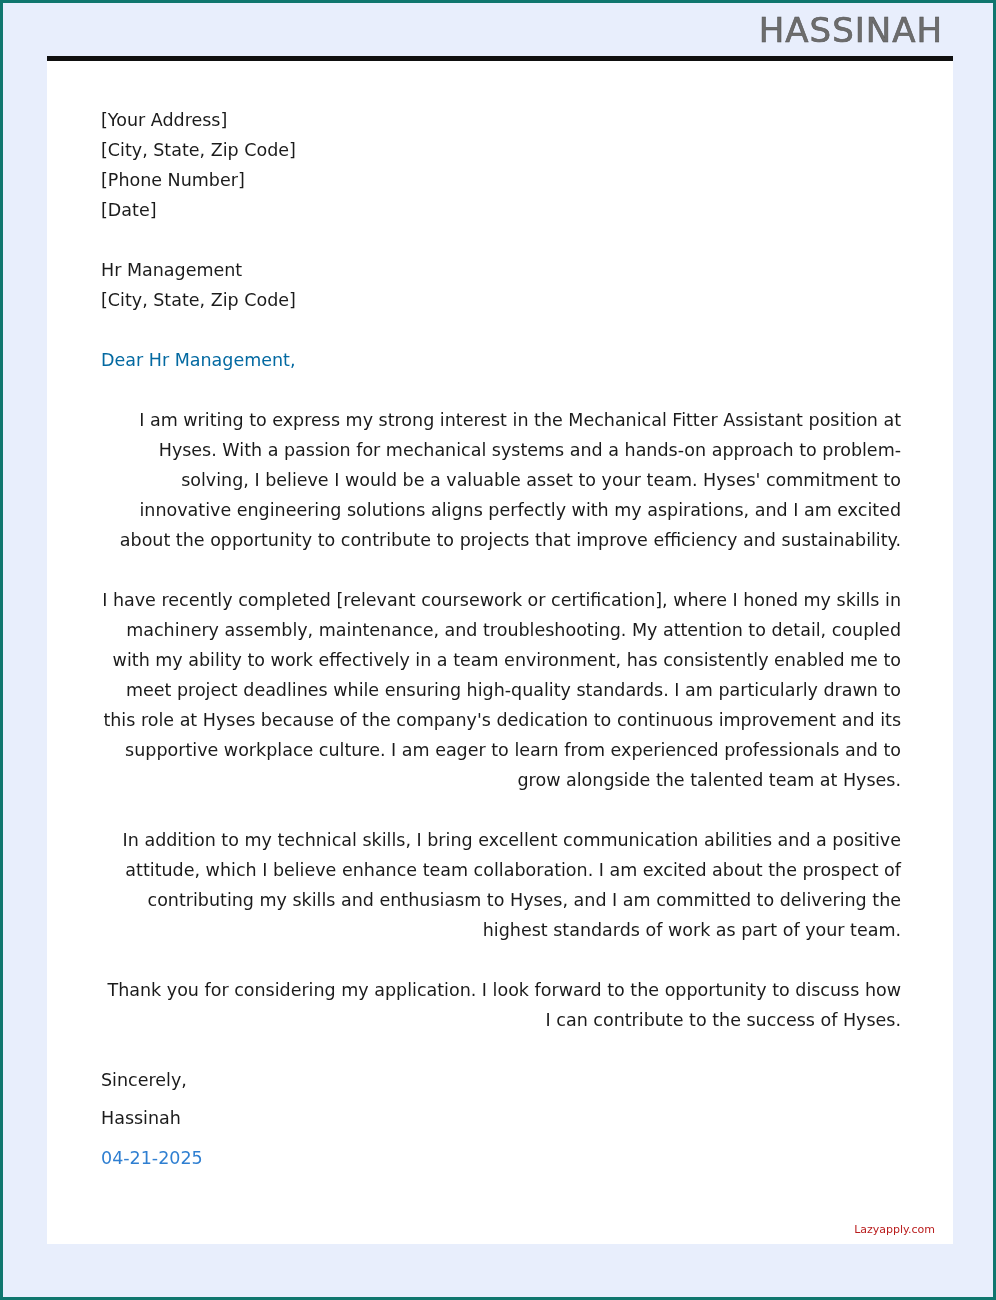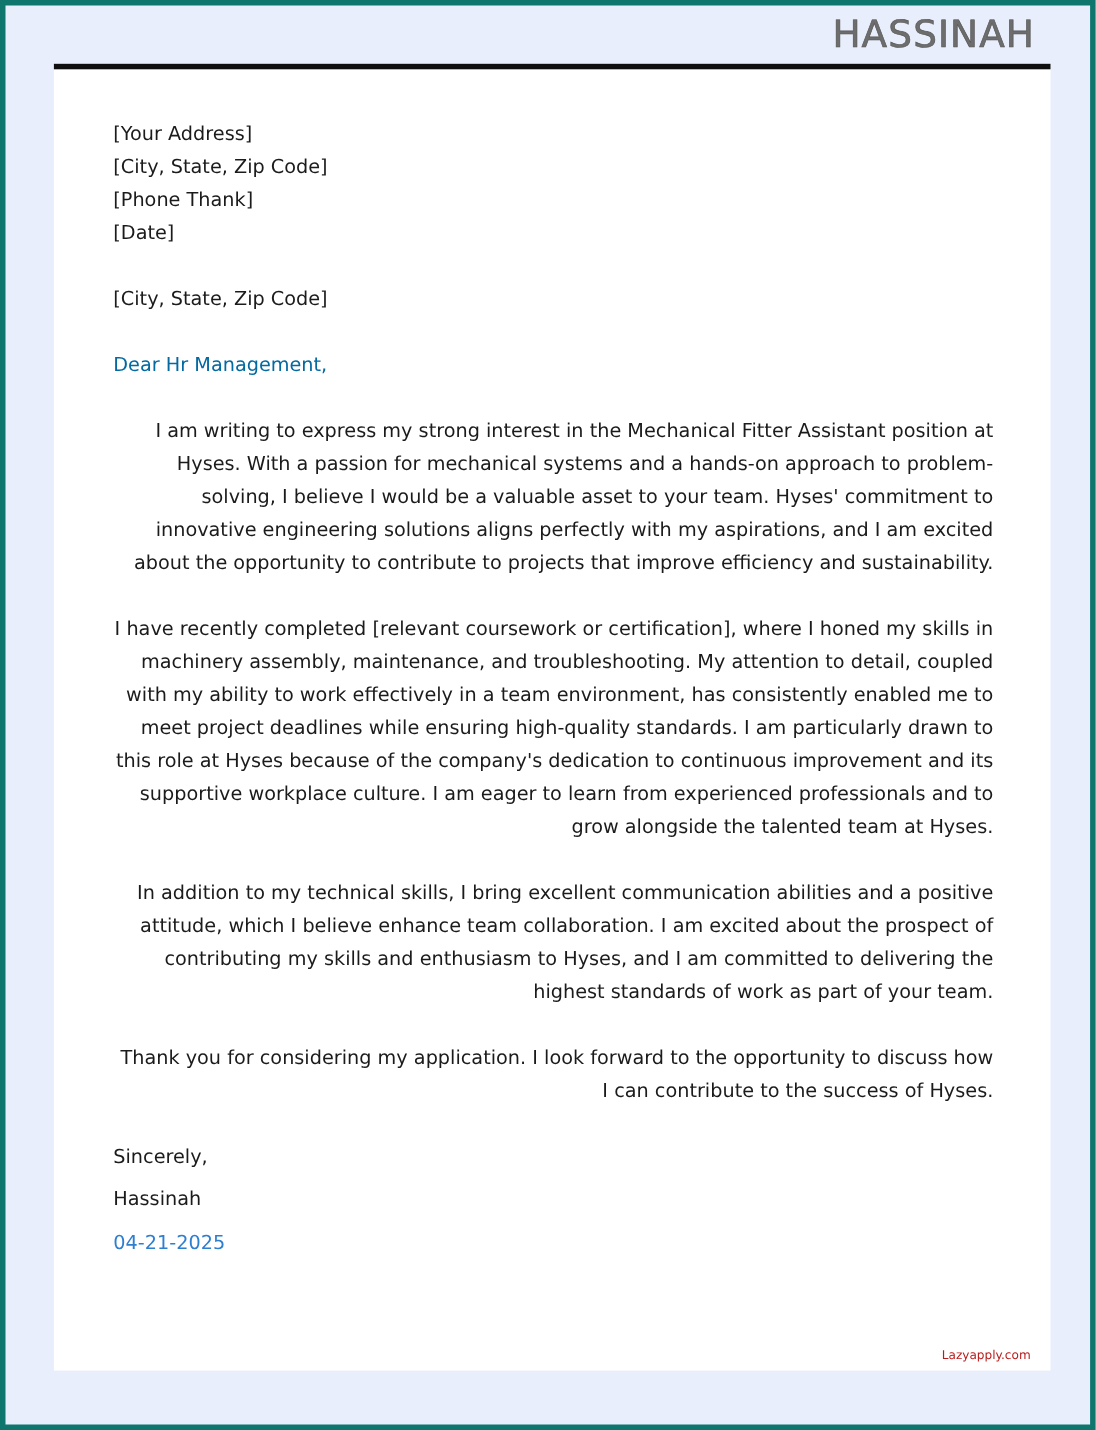--- a/index.html
+++ b/index.html
@@ -12,21 +12,21 @@
     background: #e8eefc;
     font-family: "DejaVu Sans", sans-serif;
     overflow: hidden;
   }
   .page {
     position: relative;
     width: 996px;
     height: 1300px;
     background: #e8eefc;
     box-sizing: border-box;
-    border: 5px solid #0f766e;
+    border: 3px solid #0f766e;
     overflow: hidden;
     padding-left: 40px;
   }
   .header {
     position: absolute;
     top: 6px;
     left: 6px;
     right: 6px;
     height: 42px;
     display: flex;
@@ -104,25 +104,26 @@
   <div class="header">
     <div class="brand-name">HASSINAH</div>
   </div>
 
   <div class="letter">
     <div class="letter-inner">
 
       <div class="block">
         <div class="line">[Your Address]</div>
         <div class="line">[City, State, Zip Code]</div>
-        <div class="line">[Phone Thank]</div>
+        <div class="line">[Phone Number]</div>
         <div class="line">[Date]</div>
       </div>
 
       <div class="block">
+        <div class="line">Hr Management</div>
         <div class="line">[City, State, Zip Code]</div>
       </div>
 
       <div class="salutation">Dear Hr Management,</div>
 
       <p class="para">I am writing to express my strong interest in the Mechanical Fitter Assistant position at Hyses. With a passion for mechanical systems and a hands-on approach to problem-solving, I believe I would be a valuable asset to your team. Hyses' commitment to innovative engineering solutions aligns perfectly with my aspirations, and I am excited about the opportunity to contribute to projects that improve efficiency and sustainability.</p>
       <p class="para">I have recently completed [relevant coursework or certification], where I honed my skills in machinery assembly, maintenance, and troubleshooting. My attention to detail, coupled with my ability to work effectively in a team environment, has consistently enabled me to meet project deadlines while ensuring high-quality standards. I am particularly drawn to this role at Hyses because of the company's dedication to continuous improvement and its supportive workplace culture. I am eager to learn from experienced professionals and to grow alongside the talented team at Hyses.</p>
       <p class="para">In addition to my technical skills, I bring excellent communication abilities and a positive attitude, which I believe enhance team collaboration. I am excited about the prospect of contributing my skills and enthusiasm to Hyses, and I am committed to delivering the highest standards of work as part of your team.</p>
       <p class="para">Thank you for considering my application. I look forward to the opportunity to discuss how I can contribute to the success of Hyses.</p>
 

